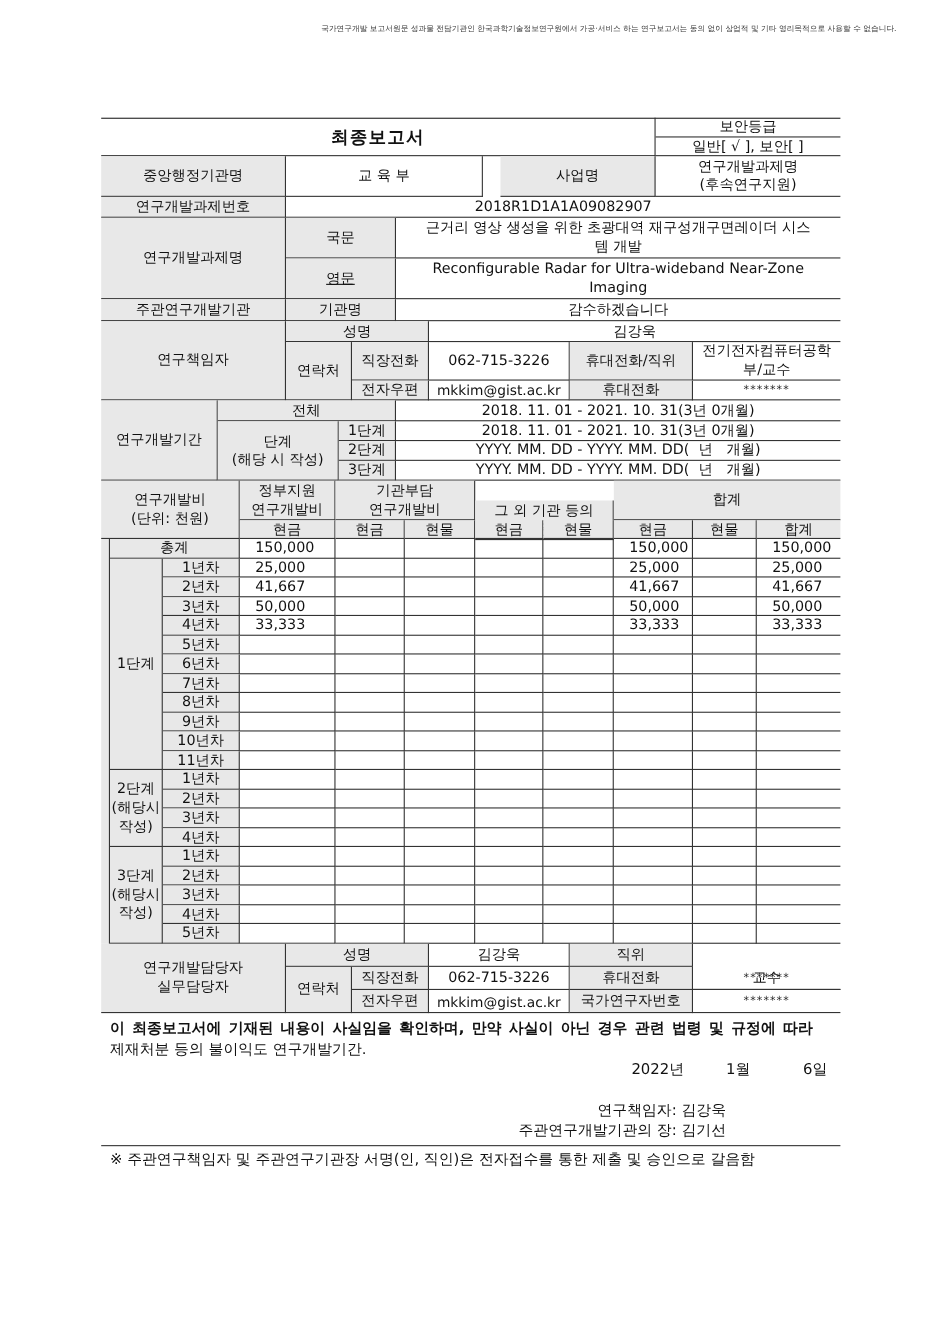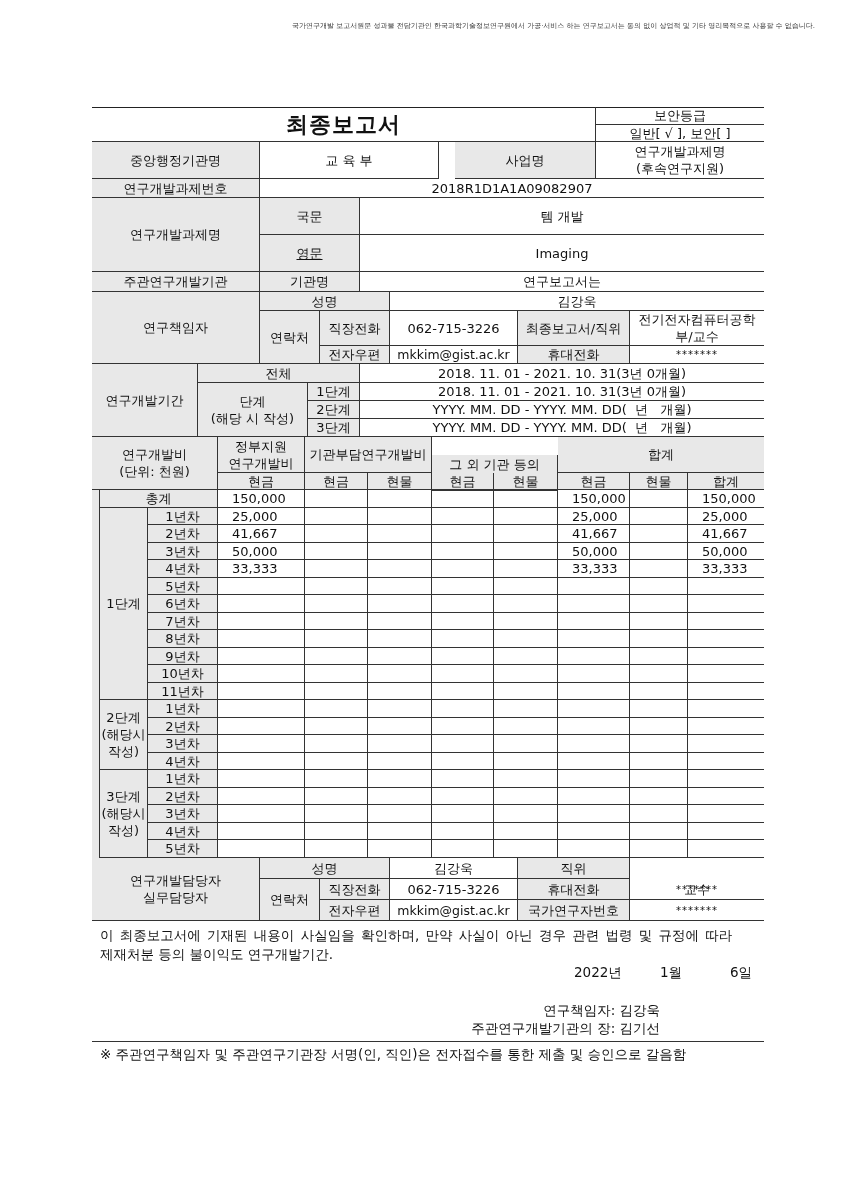--- a/index.html
+++ b/index.html
@@ -7,21 +7,21 @@
          font-family:"DejaVu Sans", sans-serif; color:#111; }
   .abs { position:absolute; box-sizing:border-box; }
   .cell { position:absolute; box-sizing:border-box; display:flex; align-items:center; justify-content:center;
           text-align:center; font-size:13px; line-height:17px; border-right:1px solid #333; border-bottom:1px solid #333; }
   .g { background:#e8e8e8; }
   .num { justify-content:flex-start; padding-left:14px; font-size:13px; }
   .small { font-size:10px; letter-spacing:1px; }
   .notice { font-size:7px; color:#333; white-space:nowrap; }
   .hline { position:absolute; height:0; border-top:1px solid #333; }
   .thick { border-top:1.5px solid #222; }
-  .title { font-size:22px; font-weight:bold; letter-spacing:1px; }
+  .title { font-size:16px; font-weight:bold; letter-spacing:1px; }
   .txt { position:absolute; font-size:13.5px; line-height:20px; white-space:nowrap; }
 </style>
 </head>
 <body>
 
 <div class="abs notice" style="left:292px; top:21px;">국가연구개발 보고서원문 성과물 전담기관인 한국과학기술정보연구원에서 가공·서비스 하는 연구보고서는 동의 없이 상업적 및 기타 영리목적으로 사용할 수 없습니다.</div>
 
 <div class="hline thick" style="left:92px; top:107px; width:672px;"></div>
 
 <div class="cell title" style="left:92px; top:107px; width:504px; height:35px; border-right:1px solid #333;">최종보고서</div>
@@ -35,38 +35,40 @@
   <span>연구개발과제명</span>
   <span>(후속연구지원)</span>
 </div>
 
 <div class="cell g" style="left:92px; top:179px; width:168px; height:19px;">연구개발과제번호</div>
 <div class="cell" style="left:260px; top:179px; width:504px; height:19px; border-right:none;">2018R1D1A1A09082907</div>
 
 <div class="cell g" style="left:92px; top:198px; width:168px; height:74px;">연구개발과제명</div>
 <div class="cell g" style="left:260px; top:198px; width:100px; height:37px;">국문</div>
 <div class="cell" style="left:360px; top:198px; width:404px; height:37px; border-right:none; flex-direction:column;">
+  <span>근거리 영상 생성을 위한 초광대역 재구성개구면레이더 시스</span>
   <span>템 개발</span>
 </div>
 <div class="cell g" style="left:260px; top:235px; width:100px; height:37px;text-decoration:underline;">영문</div>
 <div class="cell" style="left:360px; top:235px; width:404px; height:37px; border-right:none; flex-direction:column;">
+  <span>Reconfigurable Radar for Ultra-wideband Near-Zone</span>
   <span>Imaging</span>
 </div>
 
 <div class="cell g" style="left:92px; top:272px; width:168px; height:20px;">주관연구개발기관</div>
 <div class="cell g" style="left:260px; top:272px; width:100px; height:20px;">기관명</div>
-<div class="cell" style="left:360px; top:272px; width:404px; height:20px; border-right:none;">연구보고서는</div>
+<div class="cell" style="left:360px; top:272px; width:404px; height:20px; border-right:none;">감수하겠습니다</div>
 
 <div class="cell g" style="left:92px; top:292px; width:168px; height:72px;">연구책임자</div>
 <div class="cell g" style="left:260px; top:292px; width:130px; height:19px;">성명</div>
 <div class="cell" style="left:390px; top:292px; width:374px; height:19px; border-right:none;">김강욱</div>
 <div class="cell g" style="left:260px; top:311px; width:60px; height:53px;">연락처</div>
 <div class="cell g" style="left:320px; top:311px; width:70px; height:35px;">직장전화</div>
 <div class="cell" style="left:390px; top:311px; width:128px; height:35px;">062-715-3226</div>
-<div class="cell g" style="left:518px; top:311px; width:112px; height:35px;">최종보고서/직위</div>
+<div class="cell g" style="left:518px; top:311px; width:112px; height:35px;">휴대전화/직위</div>
 <div class="cell" style="left:630px; top:311px; width:134px; height:35px; border-right:none; flex-direction:column;">
   <span>전기전자컴퓨터공학</span>
   <span>부/교수</span>
 </div>
 <div class="cell g" style="left:320px; top:346px; width:70px; height:18px;">전자우편</div>
 <div class="cell" style="left:390px; top:346px; width:128px; height:18px; font-size:12.5px;">mkkim@gist.ac.kr</div>
 <div class="cell g" style="left:518px; top:346px; width:112px; height:18px;">휴대전화</div>
 <div class="cell small" style="left:630px; top:346px; width:134px; height:18px; border-right:none;">*******</div>
 
 <div class="cell g" style="left:92px; top:364px; width:106px; height:73px;">연구개발기간</div>
@@ -84,21 +86,21 @@
 <div class="cell" style="left:360px; top:419px; width:404px; height:18px; border-right:none; white-space:pre;">YYYY. MM. DD - YYYY. MM. DD(  년   개월)</div>
 
 <div class="cell g" style="left:92px; top:437px; width:126px; height:53px; flex-direction:column;">
   <span>연구개발비</span>
   <span>(단위: 천원)</span>
 </div>
 <div class="cell g" style="left:218px; top:437px; width:87px; height:36px; flex-direction:column;">
   <span>정부지원</span>
   <span>연구개발비</span>
 </div>
-<div class="cell g" style="left:305px; top:437px; width:127px; height:36px; flex-direction:row;">
+<div class="cell g" style="left:305px; top:437px; width:127px; height:36px; flex-direction:column;">
   <span>기관부담</span>
   <span>연구개발비</span>
 </div>
 <div class="cell g" style="left:432px; top:455px; width:126px; height:36px; flex-direction:column;">
   <span>그 외 기관 등의</span>
   <span>지원금</span>
 </div>
 <div class="cell g" style="left:558px; top:437px; width:206px; height:36px; border-right:none;">합계</div>
 
 <div class="cell g" style="left:218px; top:473px; width:87px; height:17px;">현금</div>
@@ -327,21 +329,21 @@
 <div class="cell g" style="left:260px; top:879px; width:60px; height:42px;">연락처</div>
 <div class="cell g" style="left:320px; top:879px; width:70px; height:21px;">직장전화</div>
 <div class="cell" style="left:390px; top:879px; width:128px; height:21px;">062-715-3226</div>
 <div class="cell g" style="left:518px; top:879px; width:112px; height:21px;">휴대전화</div>
 <div class="cell small" style="left:630px; top:879px; width:134px; height:21px; border-right:none;">*******</div>
 <div class="cell g" style="left:320px; top:900px; width:70px; height:21px;">전자우편</div>
 <div class="cell" style="left:390px; top:900px; width:128px; height:21px; font-size:12.5px;">mkkim@gist.ac.kr</div>
 <div class="cell g" style="left:518px; top:900px; width:112px; height:21px;">국가연구자번호</div>
 <div class="cell small" style="left:630px; top:900px; width:134px; height:21px; border-right:none;">*******</div>
 
-<div class="txt" style="left:100px; top:925px; word-spacing:2px;">이 최종보고서에 기재된 내용이 사실임을 확인하며, 만약 사실이 아닌 경우 관련 법령 및 규정에 따라</div>
+<div class="txt" style="left:100px; top:925px; word-spacing:2px;font-weight:bold;">이 최종보고서에 기재된 내용이 사실임을 확인하며, 만약 사실이 아닌 경우 관련 법령 및 규정에 따라</div>
 <div class="txt" style="left:100px; top:944px;">제재처분 등의 불이익도 연구개발기간.</div>
 <div class="txt" style="left:574px; top:962px;">2022년</div>
 <div class="txt" style="left:660px; top:962px;">1월</div>
 <div class="txt" style="left:730px; top:962px;">6일</div>
 <div class="txt" style="right:189px; top:1000px;">연구책임자: 김강욱</div>
 <div class="txt" style="right:189px; top:1018px;">주관연구개발기관의 장: 김기선</div>
 
 <div class="hline" style="left:92px; top:1041px; width:672px; border-top:1px solid #333;"></div>
 <div class="txt" style="left:100px; top:1044px;">※ 주관연구책임자 및 주관연구기관장 서명(인, 직인)은 전자접수를 통한 제출 및 승인으로 갈음함</div>
 

